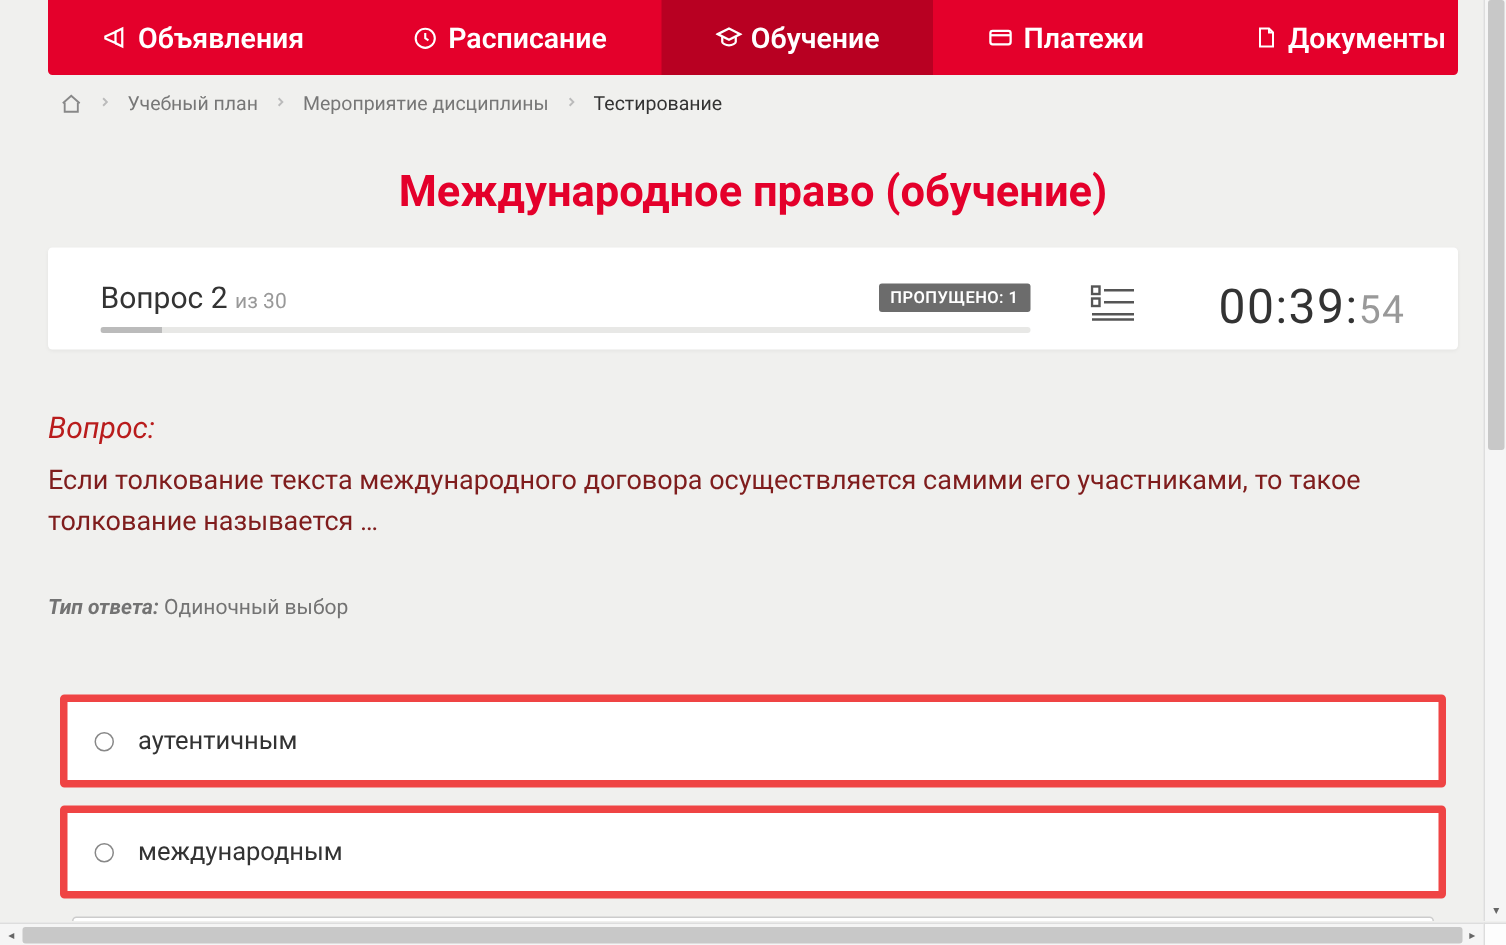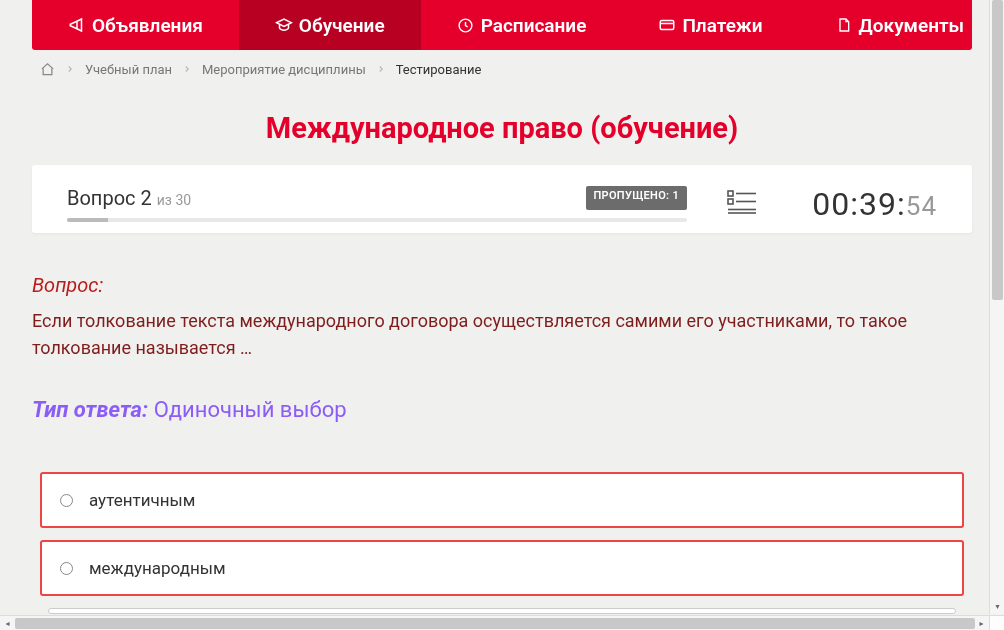--- a/index.html
+++ b/index.html
@@ -87,20 +87,21 @@
       display: flex;
       align-items: center;
       gap: 30px;
       box-shadow: 0 1px 3px rgba(0,0,0,0.05);
     }
     .question-left {
       flex: 1;
     }
     .question-header {
       display: flex;
+      align-items: center;
       justify-content: space-between;
       margin-bottom: 8px;
     }
     .question-number {
       font-size: 20px;
       color: #333;
     }
     .question-number .total {
       font-size: 14px;
       color: #999;
@@ -153,36 +154,36 @@
       color: #b91c1c;
       margin-bottom: 10px;
     }
     .q-text {
       font-size: 18px;
       color: #7f1d1d;
       line-height: 1.5;
     }
     .answer-type-block {
       margin-top: 36px;
-      font-size: 22px;
-      color: #8b5cf6;
+      font-size: 14px;
+      color: #737373;
     }
     .answer-type-label {
       font-style: italic;
       font-weight: 700;
     }
     .answers {
       margin-top: 50px;
       display: flex;
       flex-direction: column;
       gap: 12px;
       padding: 0 8px;
     }
     .answer-option {
-      border: 2px solid #ef4444;
+      border: 5px solid #ef4444;
       background: #fff;
       border-radius: 3px;
       padding: 16px 18px;
       display: flex;
       align-items: center;
       gap: 16px;
       cursor: pointer;
       font-size: 17px;
       color: #333;
     }
@@ -281,37 +282,37 @@
     <div class="navbar">
       <div class="nav-item">
         <span class="nav-icon">
           <svg width="18" height="18" viewBox="0 0 24 24" fill="none" stroke="#fff" stroke-width="2">
               <path d="M3 11v2l9 4V7l-9 4z"></path>
               <path d="M12 7l6-3v16l-6-3"></path>
             </svg>
         </span>
         <span>Объявления</span>
       </div>
+      <div class="nav-item">
+        <span class="nav-icon">
+          <svg width="17" height="17" viewBox="0 0 24 24" fill="none" stroke="#fff" stroke-width="2">
+              <circle cx="12" cy="12" r="9"></circle>
+              <path d="M12 7v5l3 2"></path>
+            </svg>
+        </span>
+        <span>Расписание</span>
+      </div>
       <div class="nav-item active">
         <span class="nav-icon">
           <svg width="18" height="18" viewBox="0 0 24 24" fill="none" stroke="#fff" stroke-width="2">
               <path d="M2 9l10-5 10 5-10 5-10-5z"></path>
               <path d="M6 11v5c0 1 3 3 6 3s6-2 6-3v-5"></path>
             </svg>
         </span>
         <span>Обучение</span>
-      </div>
-      <div class="nav-item">
-        <span class="nav-icon">
-          <svg width="17" height="17" viewBox="0 0 24 24" fill="none" stroke="#fff" stroke-width="2">
-              <circle cx="12" cy="12" r="9"></circle>
-              <path d="M12 7v5l3 2"></path>
-            </svg>
-        </span>
-        <span>Расписание</span>
       </div>
       <div class="nav-item">
         <span class="nav-icon">
           <svg width="18" height="18" viewBox="0 0 24 24" fill="none" stroke="#fff" stroke-width="2">
               <rect x="3" y="6" width="18" height="12" rx="2"></rect>
               <path d="M3 10h18"></path>
             </svg>
         </span>
         <span>Платежи</span>
       </div>

